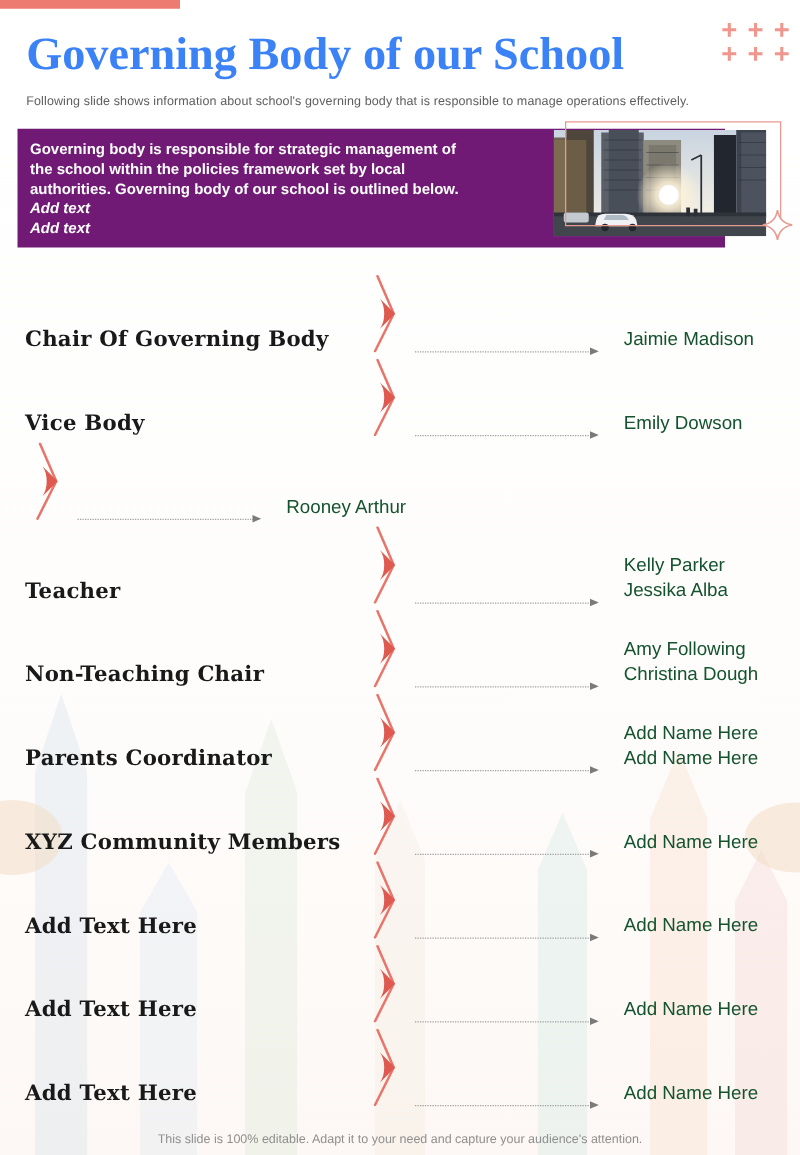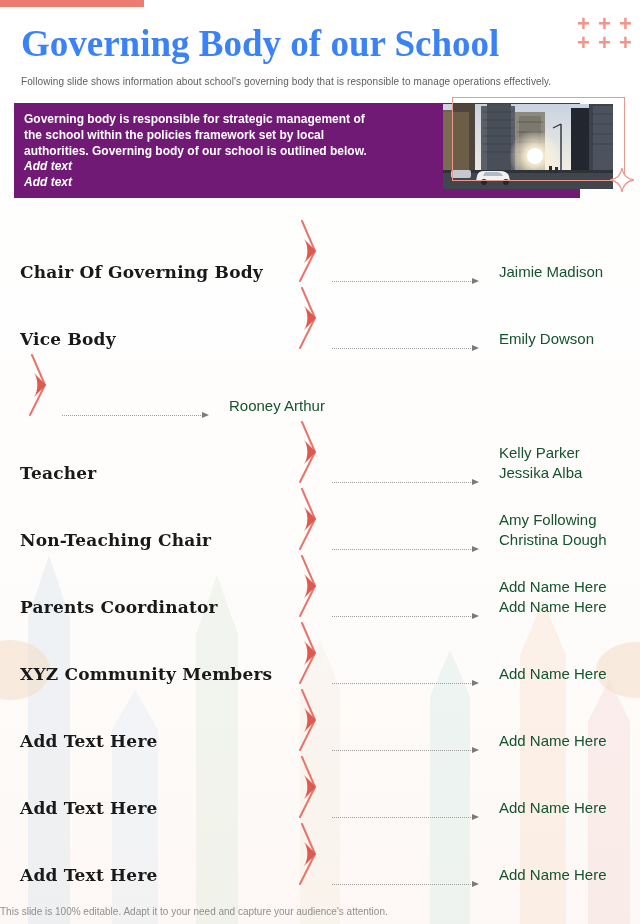--- a/index.html
+++ b/index.html
@@ -117,20 +117,21 @@
     margin-left: 10px;
     font-size: 15px;
     line-height: 20px;
     color: #14532d;
   }
 
   
   .footer {
     position: absolute; left: 0; top: 906px;
     width: 640px;
+    text-align: center;
     font-size: 10px;
     color: #8f8f8f;
   }
 
   
   .pencil {
     position: absolute;
     clip-path: polygon(50% 0, 100% 17%, 100% 100%, 0 100%, 0 17%);
     opacity: 0.16;
     z-index: 0;

